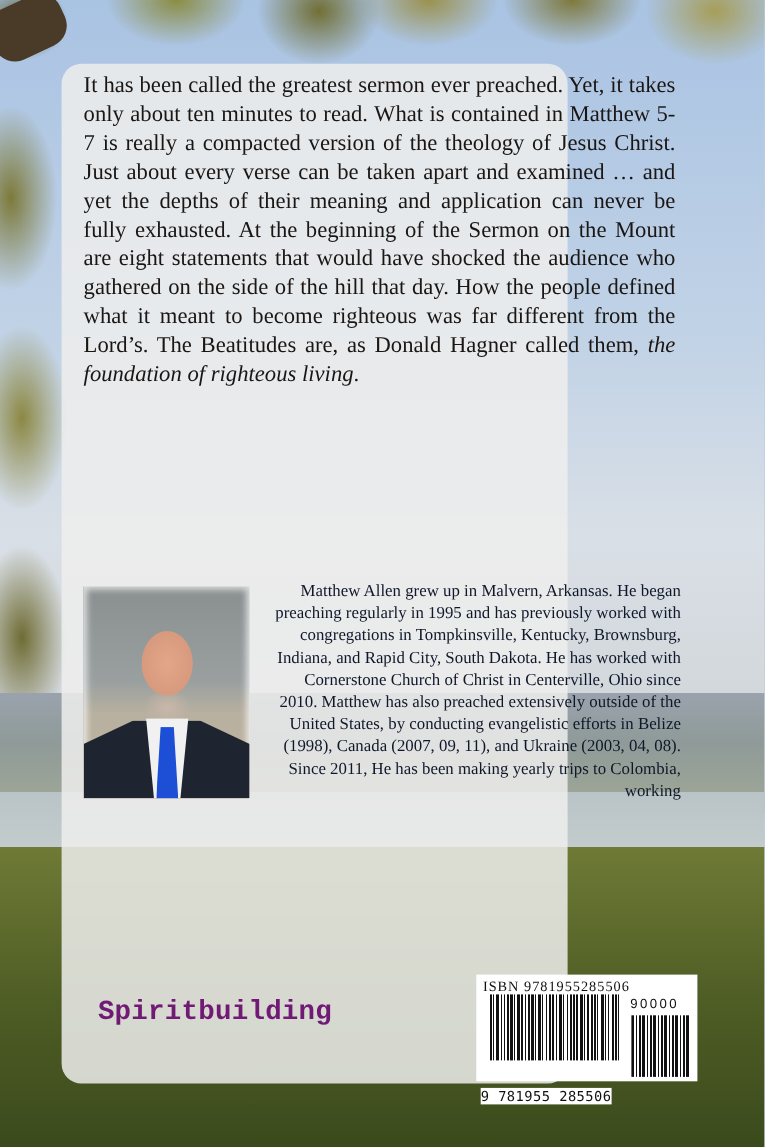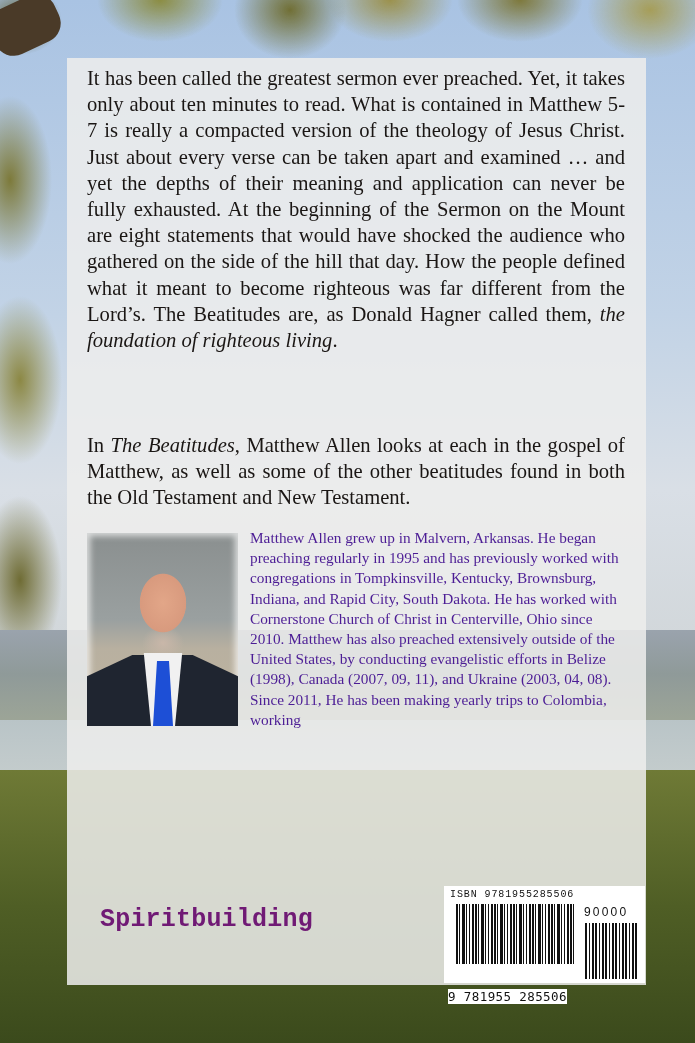--- a/index.html
+++ b/index.html
@@ -54,23 +54,24 @@
         radial-gradient(circle 22px at 420px 1000px, #c8277f 0%, transparent 70%),
         radial-gradient(circle 24px at 540px 1015px, #c2227a 0%, transparent 70%),
         radial-gradient(circle 20px at 660px 900px, #d43a92 0%, transparent 70%),
         radial-gradient(circle 22px at 670px 1000px, #b51f70 0%, transparent 70%),
         linear-gradient(180deg, #6f7a36 0%, #4f5e25 50%, #3b4a1c 100%);
       background-position: 0 -770px, 0 -770px, 0 -770px, 0 -770px, 0 -770px, 0 -770px, 0 -770px, 0 -770px, 0 0;
     }
 
     
     .panel {
-      position: absolute; left: 67px; top: 58px; width: 579px; height: 927px;
+      position: absolute; left: 56px; top: 58px; width: 460px; height: 927px;
       background: rgba(238, 238, 236, 0.86);
       box-sizing: border-box;
+      border-radius: 18px;
     }
     .para {
       position: absolute; left: 20px; width: 538px; margin: 0;
       font-size: 20.6px; line-height: 26.2px; color: #1a1614;
       text-align: justify; text-align-last: left;
     }
     .para em { font-style: italic; }
     .p1 { top: 7px; }
     .p2 { top: 374px; }
 
@@ -94,21 +95,21 @@
       clip-path: polygon(10% 0, 90% 0, 75% 100%, 25% 100%);
     }
     .photo .tie {
       position: absolute; left: 66px; top: 128px; width: 20px; height: 65px;
       background: #1d4fd6;
       clip-path: polygon(20% 0, 80% 0, 100% 100%, 0 100%);
     }
 
     .bio {
       position: absolute; left: 183px; top: 470px; width: 380px; margin: 0;
-      font-size: 15.3px; line-height: 20.2px; color: #4c1d95;
+      font-size: 15.3px; line-height: 20.2px; color: #0f172a; text-align: right;
     }
     .bio-tail {
       position: absolute; left: 20px; top: 700px; width: 380px; margin: 0;
       font-size: 15.3px; line-height: 20.2px; color: #1a1614;
     }
     .family {
       position: absolute; left: 20px; top: 739px; width: 540px; margin: 0;
       font-size: 15.3px; line-height: 22px; color: #1a1614;
     }
 
@@ -121,21 +122,21 @@
       font-family: "Liberation Serif", serif; color: #1a1614;
       font-size: 17px; line-height: 24px; letter-spacing: 4.8px; margin-top: 2px;
     }
 
     .barcode {
       position: absolute; left: 377px; top: 828px; width: 201px; height: 97px;
       background: #ffffff;
     }
     .isbn-top {
       position: absolute; left: 6px; top: 3px;
-      font-family: Liberation Mono, monospace; font-size: 10px; letter-spacing: 0.9px; color: #111;
+      font-family: Liberation Serif, serif; font-size: 13px; letter-spacing: 0.9px; color: #111;
     }
     .addon-num {
       position: absolute; left: 140px; top: 19px;
       font-family: Liberation Sans, sans-serif; font-size: 12px; letter-spacing: 2.2px; color: #111;
     }
     .bars-main {
       position: absolute; left: 12px; top: 18px; width: 120px; height: 60px;
       background: repeating-linear-gradient(90deg,
         #111 0 2px, #fff 2px 3px, #111 3px 4px, #fff 4px 6px,
         #111 6px 9px, #fff 9px 10px, #111 10px 11px, #fff 11px 13px,
@@ -164,21 +165,20 @@
   <div class="tree-left"></div>
   <div class="hills"></div>
   <div class="lake"></div>
   <div class="flowers"></div>
 </div>
 
 <div class="panel">
 
   <p class="para p1"><span>It has been called the greatest sermon ever preached. Yet, it takes only about ten minutes to read. What is contained in Matthew 5-7 is really a compacted version of the theology of Jesus Christ. Just about every verse can be taken apart and examined … and yet the depths of their meaning and application can never be fully exhausted. At the beginning of the Sermon on the Mount are eight statements that would have shocked the audience who gathered on the side of the hill that day. How the people defined what it meant to become righteous was far different from the Lord’s. The Beatitudes are, as Donald Hagner called them, </span><em>the foundation of righteous living</em><span>.</span></p>
 
-  <p class="para p2"><span>In </span><em>The Beatitudes</em><span>, Matthew Allen looks at each in the gospel of Matthew, as well as some of the other beatitudes found in both the Old Testament and New Testament.</span></p>
 
   <div class="photo">
     <div class="suit"></div>
     <div class="shirt"></div>
     <div class="tie"></div>
   </div>
 
   <p class="bio">Matthew Allen grew up in Malvern, Arkansas. He began preaching regularly in 1995 and has previously worked with congregations in Tompkinsville, Kentucky, Brownsburg, Indiana, and Rapid City, South Dakota. He has worked with Cornerstone Church of Christ in Centerville, Ohio since 2010. Matthew has also preached extensively outside of the United States, by conducting evangelistic efforts in Belize (1998), Canada (2007, 09, 11), and Ukraine (2003, 04, 08). Since 2011, He has been making yearly trips to Colombia, working</p>
 
   <div class="logo">

